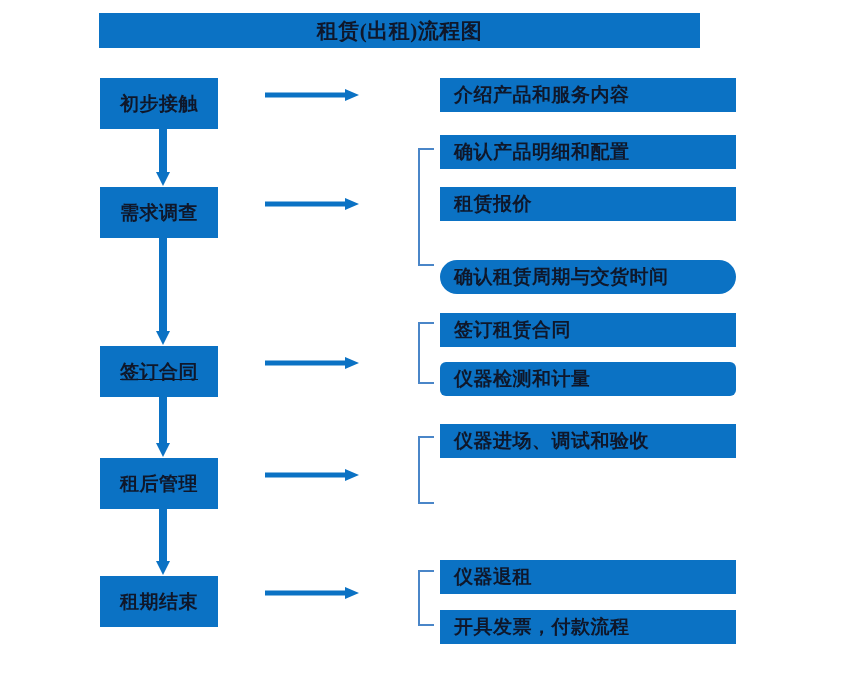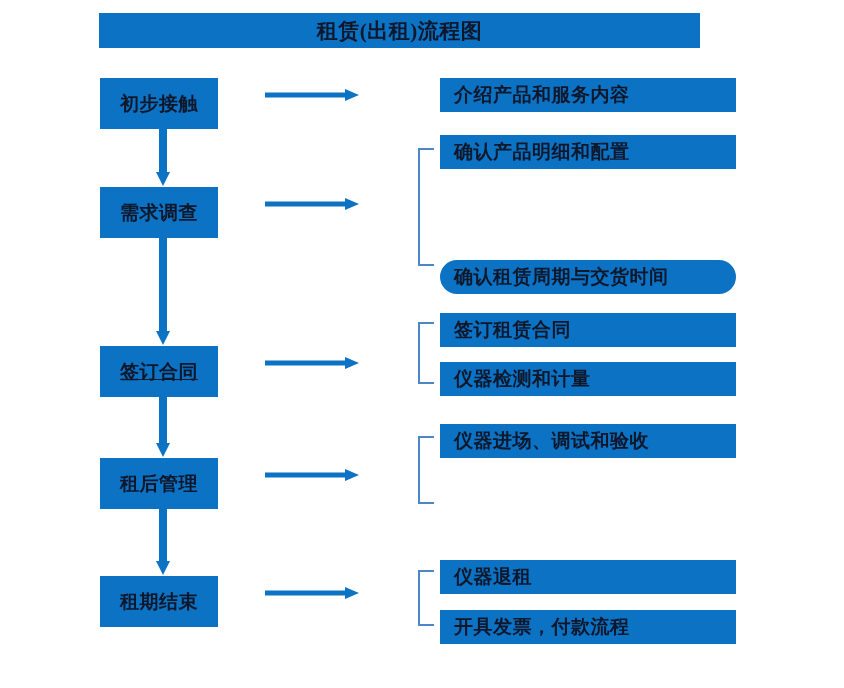--- a/index.html
+++ b/index.html
@@ -136,26 +136,27 @@
   <div class="bracket" style="left:418px; top:322px; height:62px;"></div>
 
   <div class="bracket" style="left:418px; top:436px; height:68px;"></div>
 
   <div class="bracket" style="left:418px; top:570px; height:56px;"></div>
 
   <div class="box detail-box" style="top:78px;">介绍产品和服务内容</div>
 
   <div class="box detail-box" style="top:135px;">确认产品明细和配置</div>
 
+  <div class="box detail-box" style="top:187px;">租赁报价</div>
 
   <div class="box detail-box" style="top:260px;border-radius:17px;">确认租赁周期与交货时间</div>
 
   <div class="box detail-box" style="top:313px;">签订租赁合同</div>
 
-  <div class="box detail-box" style="top:362px;">仪器检测和计量</div>
+  <div class="box detail-box" style="top:362px;border-radius:6px;">仪器检测和计量</div>
 
   <div class="box detail-box" style="top:424px;">仪器进场、调试和验收</div>
 
 
   <div class="box detail-box" style="top:610px;">开具发票，付款流程</div>
 
   <div class="box detail-box" style="top:560px;">仪器退租</div>
 
 </div>
 

